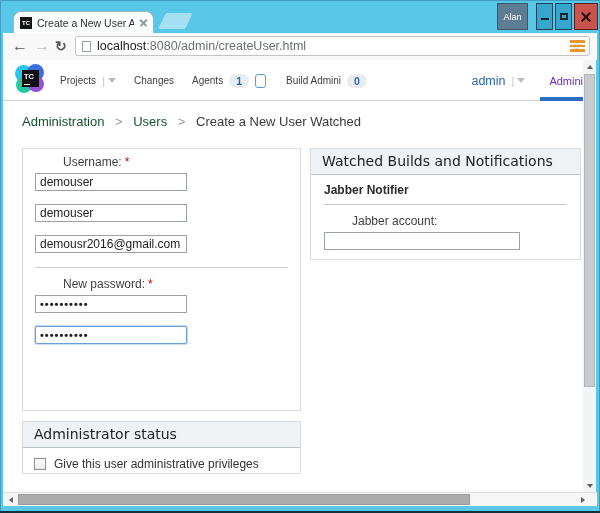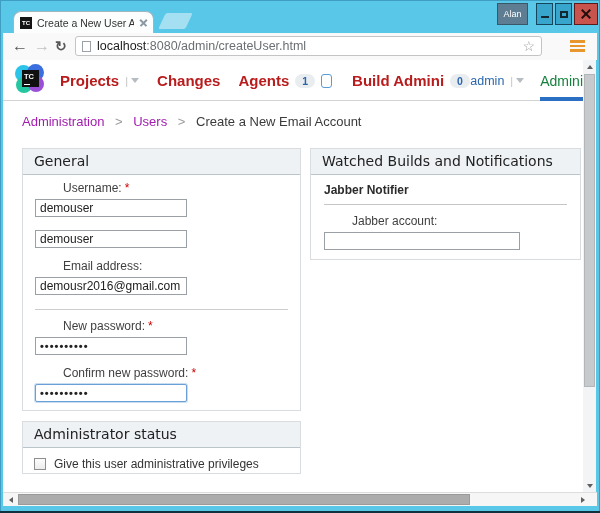--- a/index.html
+++ b/index.html
@@ -3,21 +3,21 @@
 <meta charset="utf-8">
 <style>
   * { margin:0; padding:0; box-sizing:border-box; }
   html,body { background:#dfe3e6; }
   body { font-family:"Liberation Sans", sans-serif; }
   .screen {
     position:relative; width:600px; height:513px; overflow:hidden;
     background:#59c7e8; box-shadow: inset 0 0 0 1px #3e9dc0;
   }
   
-  .winbtn { position:absolute; top:3px; height:22px; display:flex; align-items:center; justify-content:center; cursor:default; }
+  .winbtn { position:absolute; top:3px; height:27px; display:flex; align-items:center; justify-content:center; cursor:default; }
   .btn-alan { left:497px; width:31px; background:#5e7d93; border:1px solid #3a576a; color:#fff; font-size:9px; }
   .btn-min, .btn-max { background:#38a6cc; border:1px solid #17455c; }
   .btn-min { left:536px; width:17px; }
   .btn-max { left:555px; width:17px; }
   .btn-close { left:574px; width:24px; background:#c9544d; border:1px solid #5c1a18; }
   .min-glyph { width:8px; height:2px; background:#12272f; margin-top:5px; }
   .max-glyph { width:8px; height:7px; border:2px solid #12272f; }
   .close-glyph { position:relative; width:10px; height:10px; }
   .close-glyph::before, .close-glyph::after { content:""; position:absolute; left:-1px; top:4px; width:12px; height:2px; background:#230d0d; }
   .close-glyph::before { transform:rotate(45deg); }
@@ -34,21 +34,21 @@
   .tab-close::before, .tab-close::after { content:""; position:absolute; left:0; top:3.5px; width:9px; height:1.5px; background:#8a9aa2; }
   .tab-close::before { transform:rotate(45deg); } .tab-close::after { transform:rotate(-45deg); }
   .newtab { position:absolute; left:162px; top:13px; width:27px; height:16px;
     background:rgba(255,255,255,.45); transform:skewX(-25deg); border-radius:2px; }
   
   .toolbar { position:absolute; left:3px; top:33px; width:594px; height:27px; background:#f9f9f9; }
   .navicon { position:absolute; top:2px; font-size:16px; font-weight:bold; line-height:22px; cursor:pointer; }
   .i-back { left:9px; color:#575757; }
   .i-fwd  { left:31px; color:#c2c2c2; }
   .i-refresh { left:52px; color:#575757; font-size:14px; }
-  .omnibox { position:absolute; left:72px; top:3px; width:467px; height:20px; background:#fff;
+  .omnibox { position:absolute; left:72px; top:3px; width:515px; height:20px; background:#fff;
     border:1px solid #c4c4c4; border-radius:3px; display:flex; align-items:center; padding:0 6px; }
   .doc-icon { width:9px; height:11px; border:1px solid #9aa2a8; background:#fff; margin-right:6px; flex:0 0 auto; }
   .url { font-size:12.5px; white-space:nowrap; overflow:hidden; }
   .url-host { color:#1d1d1d; }
   .url-path { color:#6b6f73; }
   .star { margin-left:auto; font-size:14px; color:#9a9a9a; line-height:1; cursor:pointer; }
   .menu-btn { position:absolute; left:567px; top:7px; width:15px; cursor:pointer; }
   .menu-btn span { display:block; height:2.5px; background:#e8962e; margin-bottom:2px; }
   
   .page { position:absolute; left:3px; top:60px; width:580px; height:432px; background:#fff; overflow:hidden; }
@@ -56,34 +56,34 @@
   .tc-logo { position:absolute; left:12px; top:4px; width:30px; height:30px; cursor:pointer; }
   .blob { position:absolute; border-radius:50%; }
   .blob-cyan   { left:0;  top:1px;  width:17px; height:17px; background:#2cc4e8; }
   .blob-blue   { left:12px; top:0;  width:17px; height:17px; background:#3b6fe0; }
   .blob-green  { left:1px; top:13px; width:16px; height:16px; background:#25c7a0; }
   .blob-purple { left:13px; top:12px; width:16px; height:16px; background:#9a4fd6; }
   .logo-sq { position:absolute; left:7px; top:6px; width:17px; height:17px; background:#101010;
     color:#fff; font-size:7.5px; font-weight:bold; padding:2px 0 0 2px; }
   .logo-sq::after { content:""; position:absolute; left:2px; bottom:2px; width:6px; height:1.5px; background:#fff; }
   .nav-links { position:absolute; left:57px; top:0; height:41px; display:flex; align-items:center; }
-  .nav-link { font-size:15px; font-weight:bold; color:#b91c1c; cursor:pointer; white-space:nowrap; }
+  .nav-link { font-size:10px; font-weight:normal; color:#404040; cursor:pointer; white-space:nowrap; }
   .pipe { color:#c4c4c4; font-weight:normal; font-size:11px; margin:0 3px 0 6px; }
   .caret { width:0; height:0; border-left:4px solid transparent; border-right:4px solid transparent;
     border-top:5px solid #b7bcc0; display:inline-block; }
   .badge { background:#e9edf0; color:#2a66ad; font-size:10.5px; font-weight:bold;
     border-radius:8px; padding:1px 7px; margin-left:6px; }
   .agents-box-icon { width:11px; height:14px; border:1.5px solid #5b9bd5; border-radius:3px; margin-left:6px; }
   .gap18 { margin-left:18px; } .gap20 { margin-left:20px; }
   .nav-right { position:absolute; right:0; top:0; height:41px; display:flex; align-items:center; overflow:hidden; }
   .admin-link { font-size:12.5px; color:#2a66ad; cursor:pointer; }
-  .admin-tab { font-size:14px; color:#15803d; margin-left:16px; white-space:nowrap; cursor:pointer; }
+  .admin-tab { font-size:11px; color:#6d28d9; margin-left:24px; white-space:nowrap; cursor:pointer; }
   .active-underline { position:absolute; right:0; bottom:-1px; width:43px; height:4px; background:#2a6fc2; }
   .breadcrumb { padding:13px 0 0 19px; font-size:13px; color:#9a9a9a; }
-  .crumb-link { color:#a21caf; cursor:pointer; }
+  .crumb-link { color:#14532d; cursor:pointer; }
   .crumb-sep { margin:0 7px; color:#9a9a9a; }
   .crumb-current { color:#3b3b3b; }
   
   .box { position:absolute; border:1px solid #d9dde0; background:#fff; }
   .box-head { height:26px; line-height:25px; background:#eef2f5; border-bottom:1px solid #bac4cb;
     padding-left:11px; font-family:"DejaVu Sans", sans-serif; font-size:14px; color:#222; }
   .general-box { left:19px; top:88px; width:279px; height:263px; }
   .box-body { padding:7px 12px 0; }
   .field { margin-bottom:12px; }
   .field-label { display:block; font-size:12px; color:#3f3f3f; line-height:13px; margin-bottom:3px;margin-left:28px; }
@@ -184,50 +184,45 @@
         <span class="admin-tab">Admini</span>
       </div>
       <div class="active-underline"></div>
     </div>
 
     <div class="breadcrumb">
       <span class="crumb-link">Administration</span>
       <span class="crumb-sep">&gt;</span>
       <span class="crumb-link">Users</span>
       <span class="crumb-sep">&gt;</span>
-      <span class="crumb-current">Create a New Email Account</span>
+      <span class="crumb-current">Create a New User Watched</span>
     </div>
 
     <div class="box general-box">
-      <div class="box-head">General</div>
       <div class="box-body">
         <div class="field">
           <span class="field-label">
             <span>Username:</span><span class="req">*</span>
           </span>
           <input class="ti" type="text" value="demouser" style="">
         </div>
         <div class="field">
           <input class="ti" type="text" value="demouser" style="">
         </div>
         <div class="field">
-          <span class="field-label"><span>Email address:</span></span>
           <input class="ti" type="text" value="demousr2016@gmail.com" style="">
         </div>
         <div class="hsep"></div>
         <div class="field">
           <span class="field-label">
             <span>New password:</span><span class="req">*</span>
           </span>
           <input class="ti pw" type="text" value="••••••••••" style="">
         </div>
         <div class="field">
-          <span class="field-label">
-            <span>Confirm new password:</span><span class="req">*</span>
-          </span>
           <input class="ti pw focused" type="text" value="••••••••••" style="">
         </div>
       </div>
     </div>
 
     <div class="box admin-box">
       <div class="box-head">Administrator status</div>
       <div class="check-row">
         <span class="checkbox"></span>
         <span class="check-label">Give this user administrative privileges</span>

